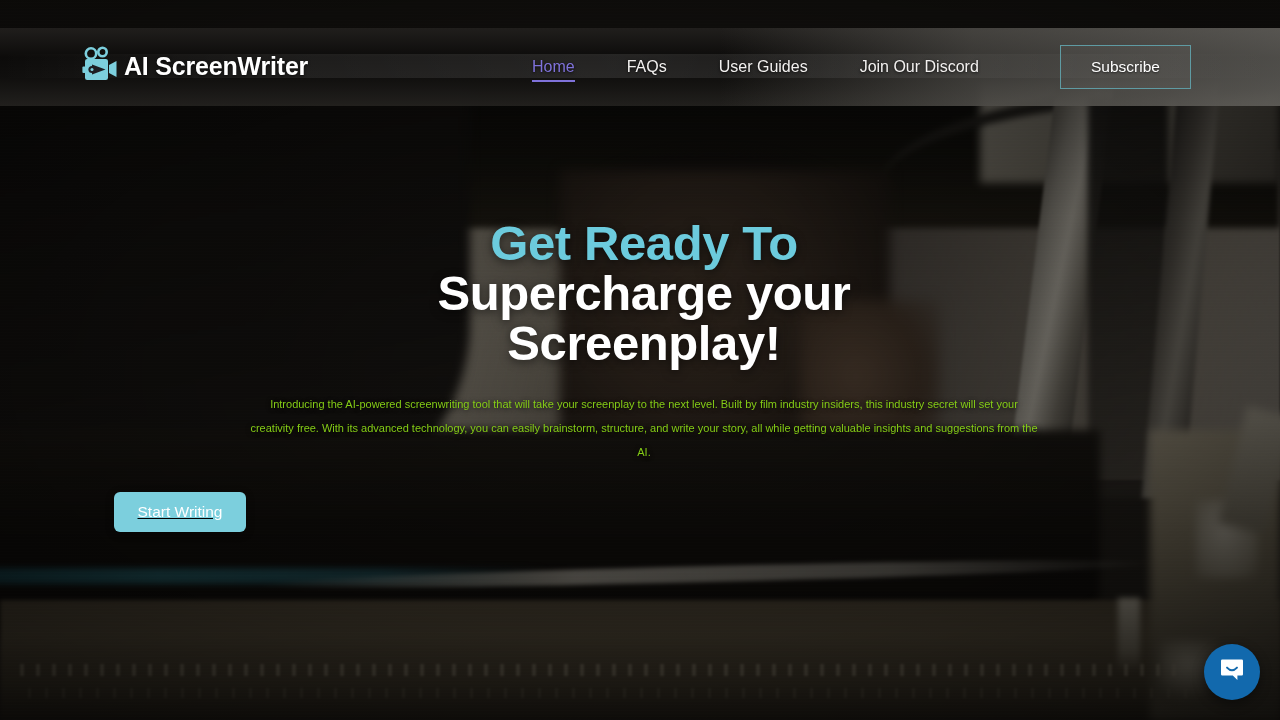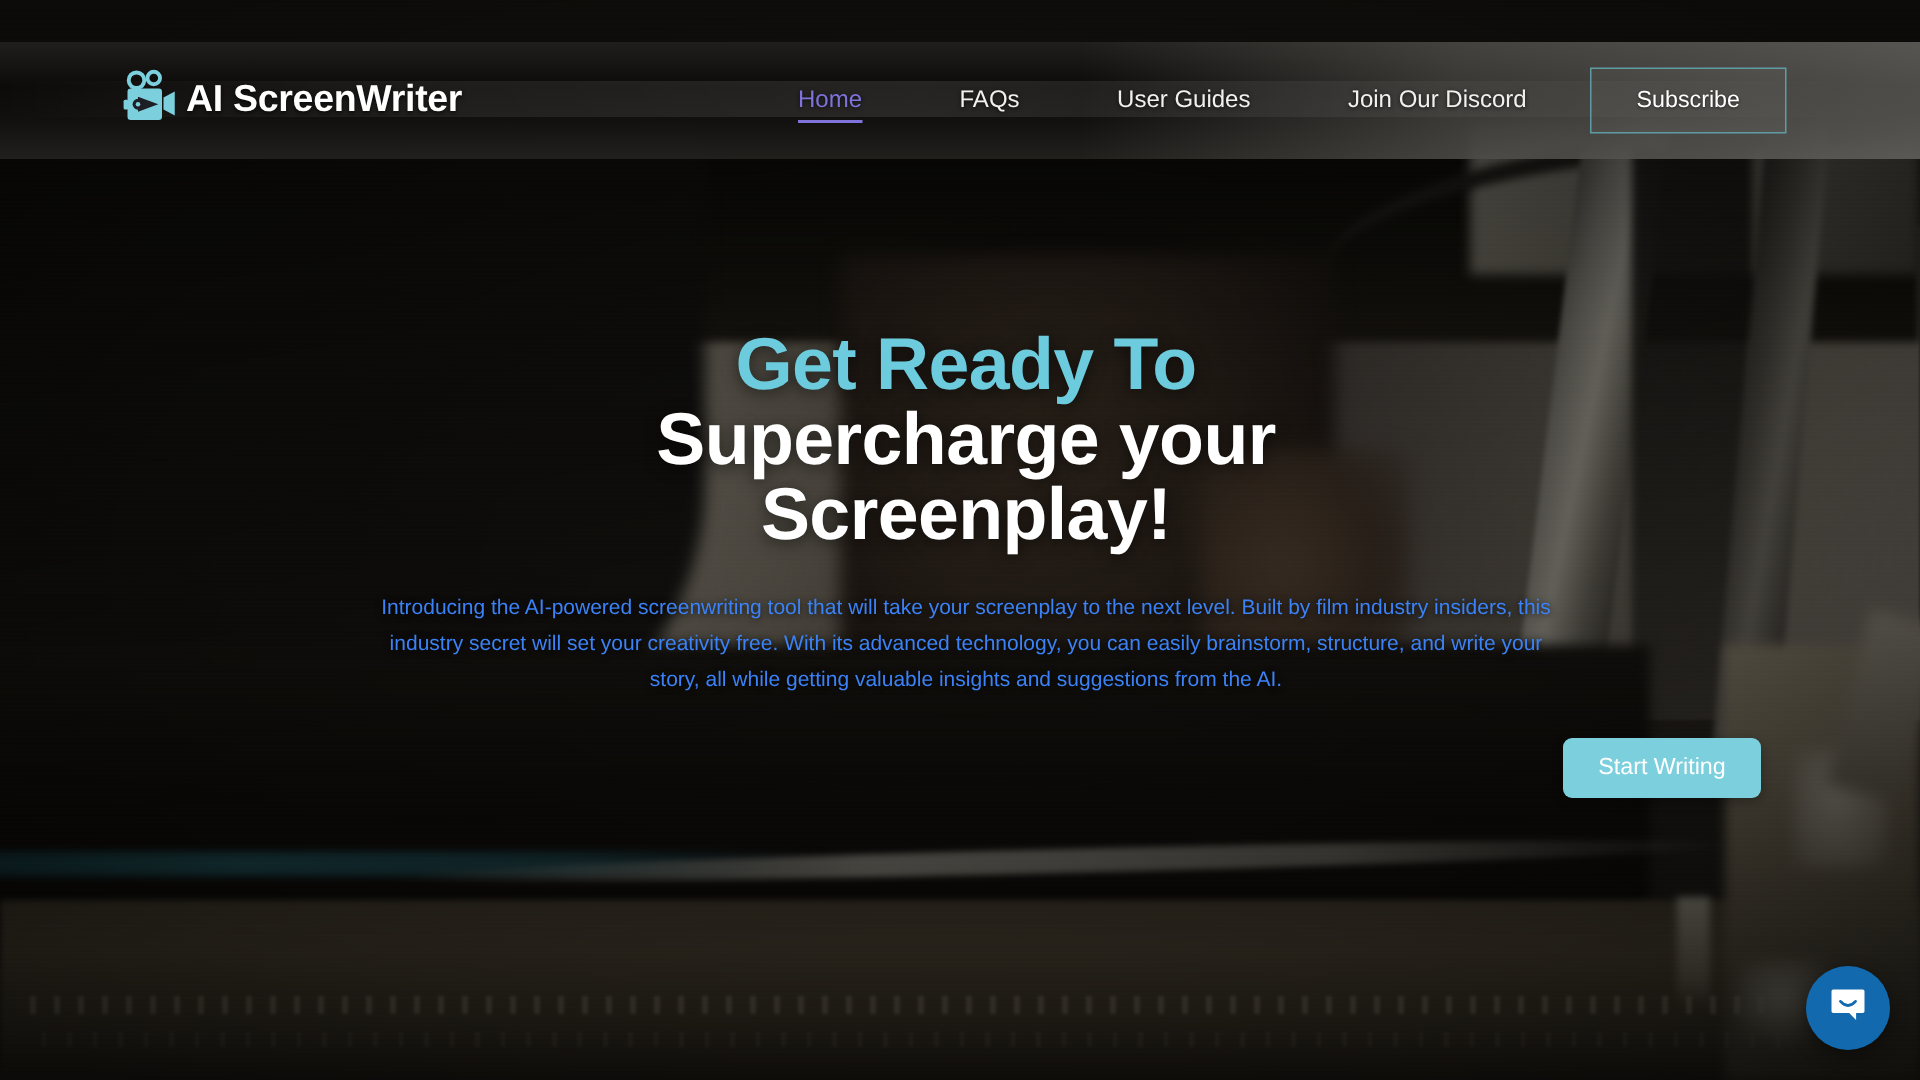--- a/index.html
+++ b/index.html
@@ -211,21 +211,21 @@
   .brand {
     position:absolute; left:80px; top:18px;
     display:flex; align-items:center; gap:6px; z-index:3;
   }
   .brand-icon { width:38px; height:40px; display:block; }
   .brand-name {
     color:#ffffff; font-size:25px; font-weight:700; letter-spacing:-.2px;
     white-space:nowrap; text-shadow:0 1px 3px rgba(0,0,0,.7);
   }
 
-  .nav { position:absolute; left:520px; top:0; height:78px; display:flex; align-items:center; gap:13px; z-index:3; }
+  .nav { position:absolute; left:520px; top:0; height:78px; display:flex; align-items:center; gap:0; z-index:3; }
   .nav-item {
     position:relative; color:#f2f0ef; font-size:16px; font-weight:400;
     padding:0 26px; line-height:78px; white-space:nowrap; cursor:pointer;
     text-shadow:0 1px 3px rgba(0,0,0,.75);
   }
   .nav-item:first-child { padding-left:12px; }
   .nav-item.active { color:#7f72da; }
   .nav-item.active::after {
     content:""; position:absolute; left:12px; right:26px; bottom:24px;
     height:2px; background:#7f72da;
@@ -246,26 +246,26 @@
   .headline {
     margin-top:140px;
     font-size:49px; font-weight:700; line-height:50px; letter-spacing:-.4px;
     color:#ffffff; text-shadow:0 2px 10px rgba(0,0,0,.55);
   }
   .headline .accent { color:#6ccbdd; display:block; }
   .headline .rest   { display:block; }
 
   .lede {
     margin:24px auto 0; width:790px;
-    color:#3b82f6; font-size:14px; line-height:24px; font-weight:400;
+    color:#84cc16; font-size:11px; line-height:24px; font-weight:400;
     text-shadow:0 1px 5px rgba(0,0,0,.75);
   }
   .lede p + p { margin-top:0; }
 
-  .cta-wrap { margin-top:28px; display:flex; justify-content:flex-end; }
+  .cta-wrap { margin-top:28px; display:flex; justify-content:flex-start;text-decoration:underline; }
   .cta-btn {
     width:132px; height:40px; border-radius:6px; border:none;
     background:#7ccfdd; color:#ffffff; font-size:15.5px; font-weight:400;
     font-family:"Liberation Sans", sans-serif; cursor:pointer;
     display:flex; align-items:center; justify-content:center;
     box-shadow:0 2px 8px rgba(0,0,0,.3);
   }
 
   
   .chat-launcher {

